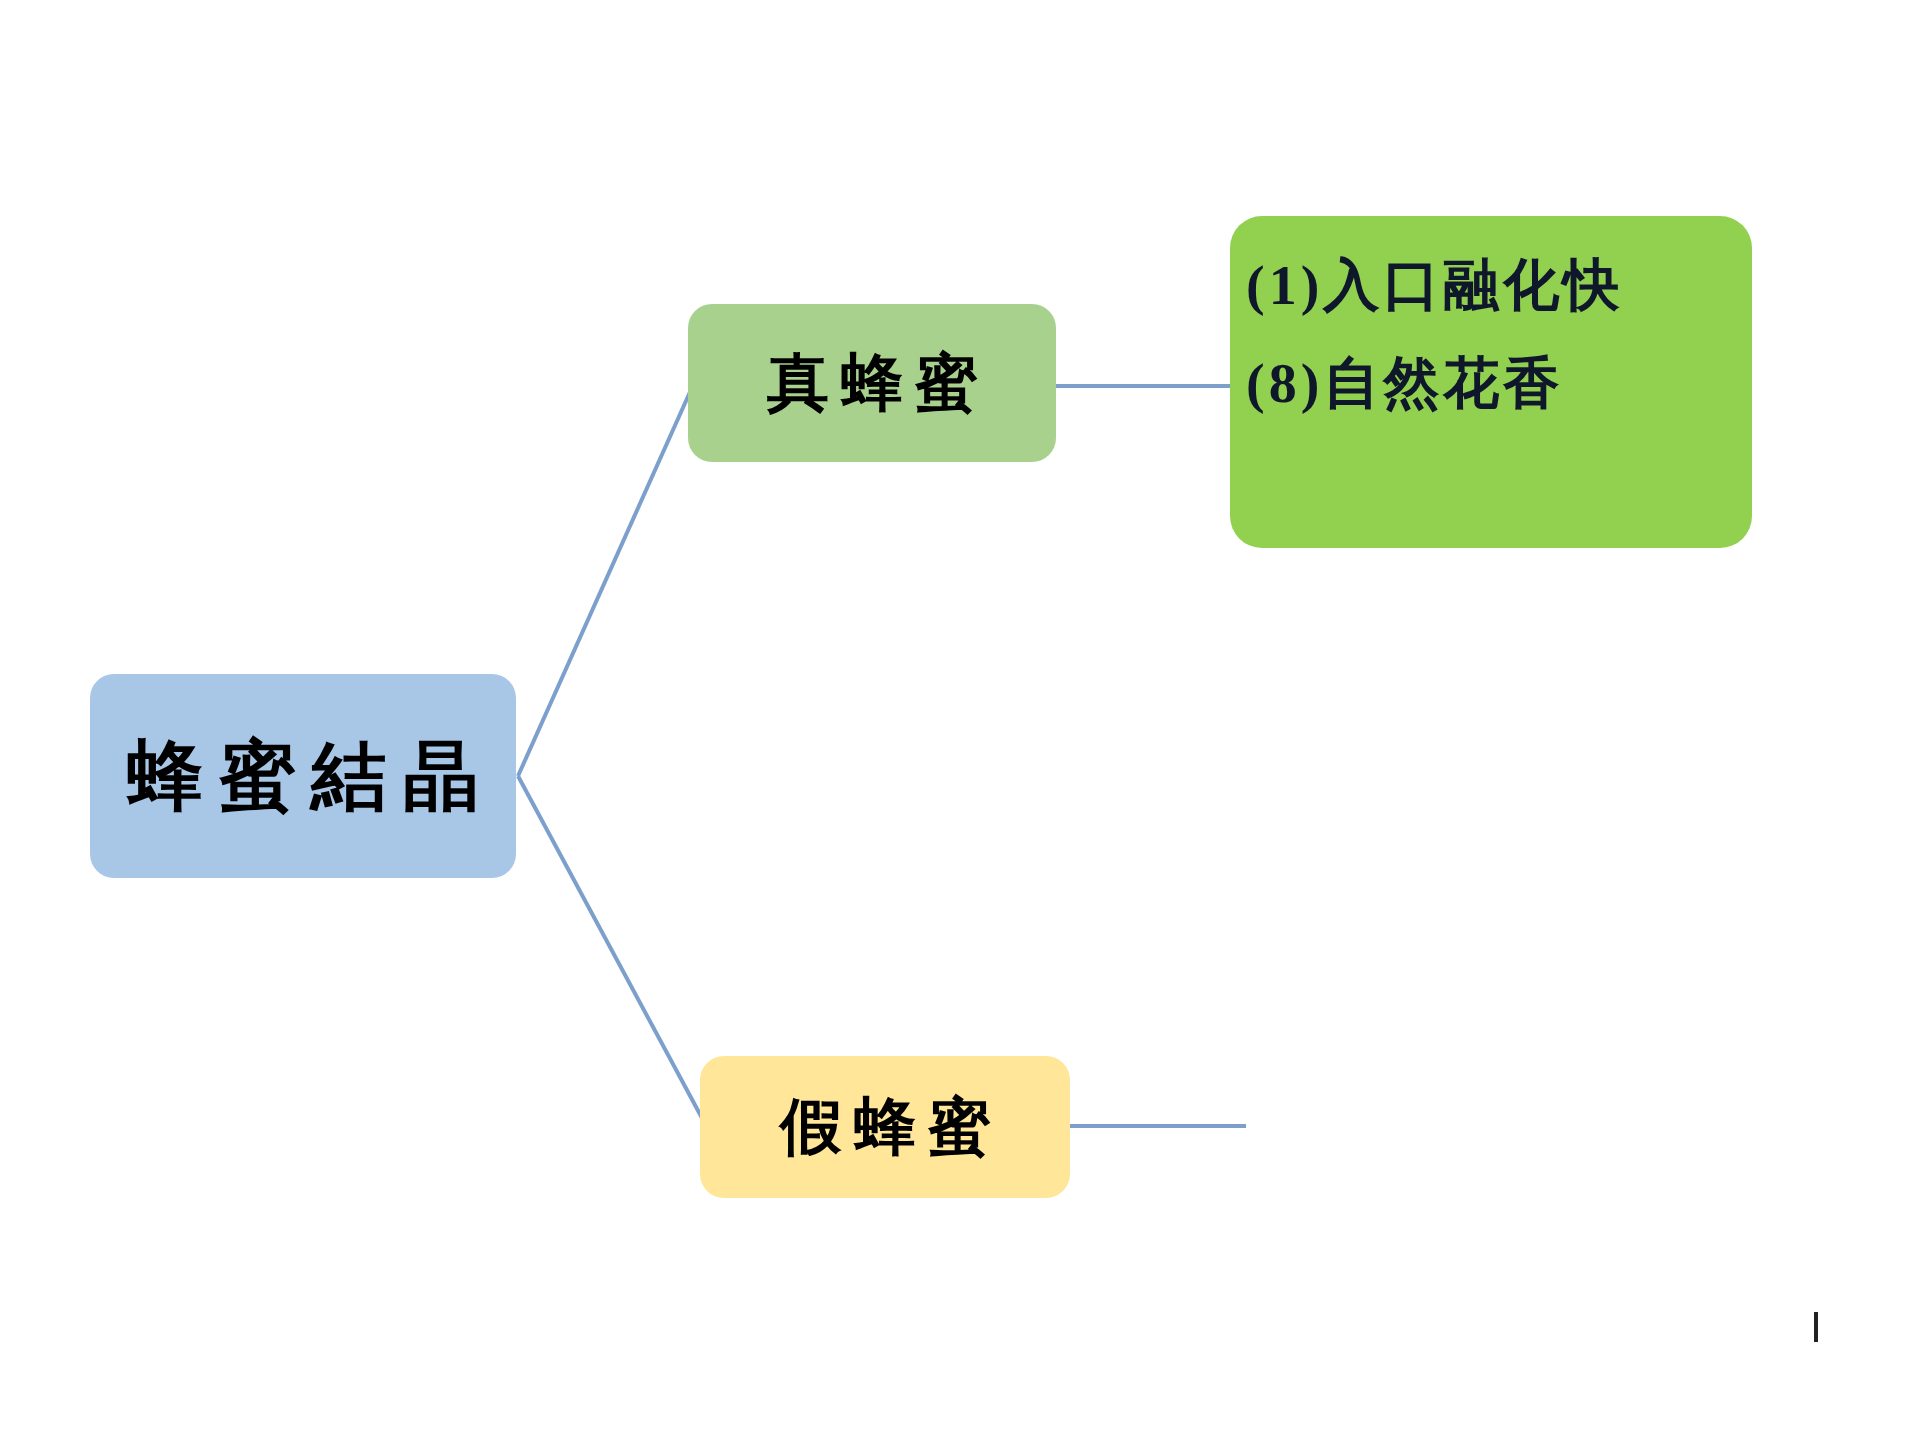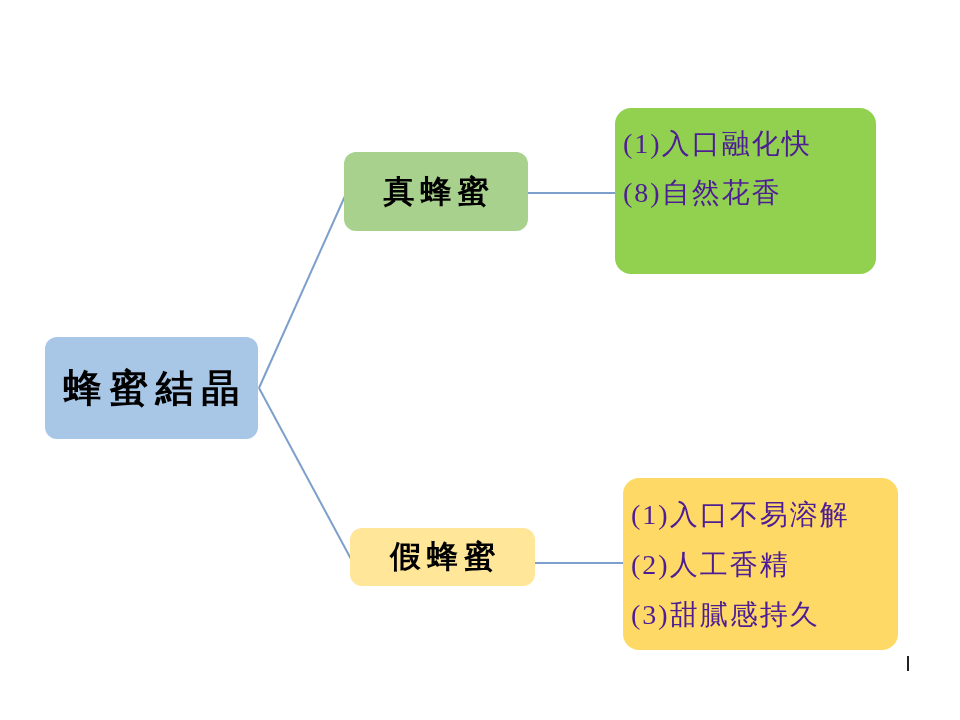--- a/index.html
+++ b/index.html
@@ -44,32 +44,32 @@
     left: 344px; top: 152px;
     width: 184px; height: 79px;
     background: #A9D18E;
     border-radius: 12px;
     font-size: 31px;
     letter-spacing: 6px;
     padding-left: 6px;
   }
   .node-fake {
     left: 350px; top: 528px;
-    width: 185px; height: 58px;
+    width: 185px; height: 71px;
     background: #FFE699;
     border-radius: 12px;
     font-size: 31px;
     letter-spacing: 6px;
     padding-left: 6px;
   }
   .detail-box {
     position: absolute;
     box-sizing: border-box;
-    font-weight: normal;
-    color: #4c1d95;
+    font-weight: bold;
+    color: #0f172a;
   }
   .detail-real {
     left: 615px; top: 108px;
     width: 261px; height: 166px;
     background: #92D050;
     border-radius: 16px;
     padding: 11px 4px 0 8px;
     font-size: 28px;
     line-height: 49px;
   }
@@ -115,21 +115,16 @@
 
   <div class="detail-box detail-real">
     <div class="detail-line">(1)入口融化快</div>
     <div class="detail-line">(8)自然花香</div>
   </div>
 
   <div class="node node-fake">
     <span>假蜂蜜</span>
   </div>
 
-  <div class="detail-box detail-fake">
-    <div class="detail-line">(1)入口不易溶解</div>
-    <div class="detail-line">(2)人工香精</div>
-    <div class="detail-line">(3)甜膩感持久</div>
-  </div>
 
   <div class="cursor-mark"></div>
 
 </div>
 
 </body></html>

